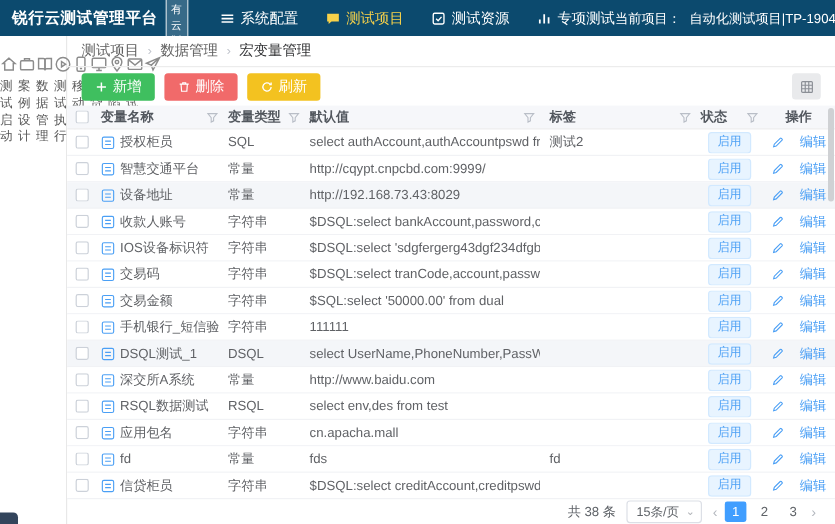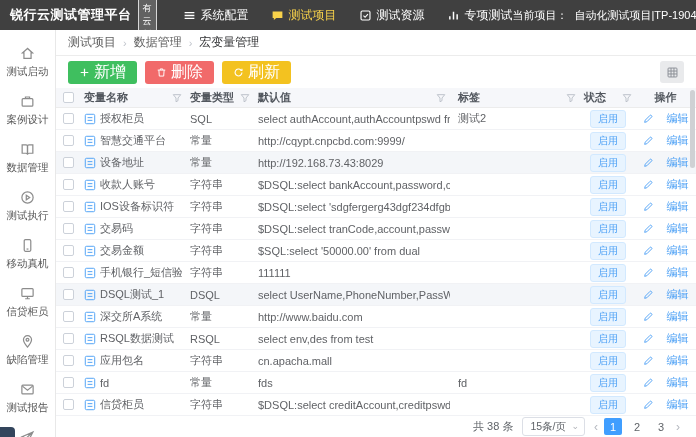--- a/index.html
+++ b/index.html
@@ -1,45 +1,45 @@
 <!DOCTYPE html>
 <html><head>
 <meta charset="utf-8">
 <style>
   * { margin:0; padding:0; box-sizing:border-box; }
   html,body { width:696px; height:437px; overflow:hidden; }
   body { font-family:"Liberation Sans","DejaVu Sans",sans-serif; background:#fff; color:#606266; position:relative; }
   svg { display:block; }
 
   
-  .topbar { height:30px; background:#404040; display:flex; align-items:center; padding:0 10px; color:#fff; }
+  .topbar { height:30px; background:#0c4a6e; display:flex; align-items:center; padding:0 10px; color:#fff; }
   .logo-area { display:flex; align-items:center; }
   .logo { font-size:13px; font-weight:bold; letter-spacing:.5px; white-space:nowrap; }
   .badge { font-size:9px; line-height:13px; border:1px solid rgba(255,255,255,.75); border-radius:3px; padding:0 4px; margin-left:6px; background:rgba(255,255,255,.18); }
   .topnav { display:flex; align-items:center; margin-left:26px; gap:22px; font-size:12px; }
   .nav-item { display:flex; align-items:center; gap:5px; cursor:pointer; white-space:nowrap; color:#fff; }
   .nav-item.active { color:#f8d24a; }
   .nav-item svg { width:13px; height:13px; }
   .user-area { margin-left:auto; display:flex; align-items:center; gap:7px; font-size:11px; white-space:nowrap; }
 
   
   .body-row { display:flex; height:407px; }
-  .sidebar { width:56px; background:#fff; border-right:1px solid #e8e8e8; padding-top:8px; display:flex; flex-direction:column; }
+  .sidebar { width:56px; background:#fff; border-right:1px solid #e8e8e8; padding-top:8px; display:flex; flex-direction:row; }
   .side-item { display:flex; flex-direction:column; align-items:center; gap:4px; padding:7.5px 0; cursor:pointer; }
   .side-item svg { width:15px; height:15px; color:#8c8c8c; }
   .side-label { font-size:10.5px; color:#595959; }
 
   .main { flex:1; min-width:0; display:flex; flex-direction:column; position:relative; }
 
   .breadcrumb { height:26px; display:flex; align-items:center; gap:7px; padding:0 12px; font-size:12px; color:#5f5f5f; border-bottom:1px solid #ececec; }
   .crumb-sep { color:#c0c4cc; font-size:11px; }
   .crumb.current { color:#303133; }
 
   .toolbar { height:32px; display:flex; align-items:center; gap:8px; padding:0 12px; }
-  .btn { height:23px; padding:0 11px; border:none; border-radius:3px; color:#fff; font-size:16px; display:inline-flex; align-items:center; gap:4px; cursor:pointer; }
+  .btn { height:23px; padding:0 11px; border:none; border-radius:3px; color:#fff; font-size:12px; display:inline-flex; align-items:center; gap:4px; cursor:pointer; }
   .btn svg { width:11px; height:11px; }
   .btn-add { background:#3fbf5f; }
   .btn-del { background:#f16a6a; }
   .btn-refresh { background:#f3c220; }
   .grid-btn { margin-left:auto; width:24px; height:22px; background:#e9eaec; border-radius:3px; display:flex; align-items:center; justify-content:center; color:#8b8f96; cursor:pointer; }
   .grid-btn svg { width:13px; height:13px; }
 
   
   .table-wrap { position:relative; }
   .thead, .tr { display:flex; align-items:center; }

